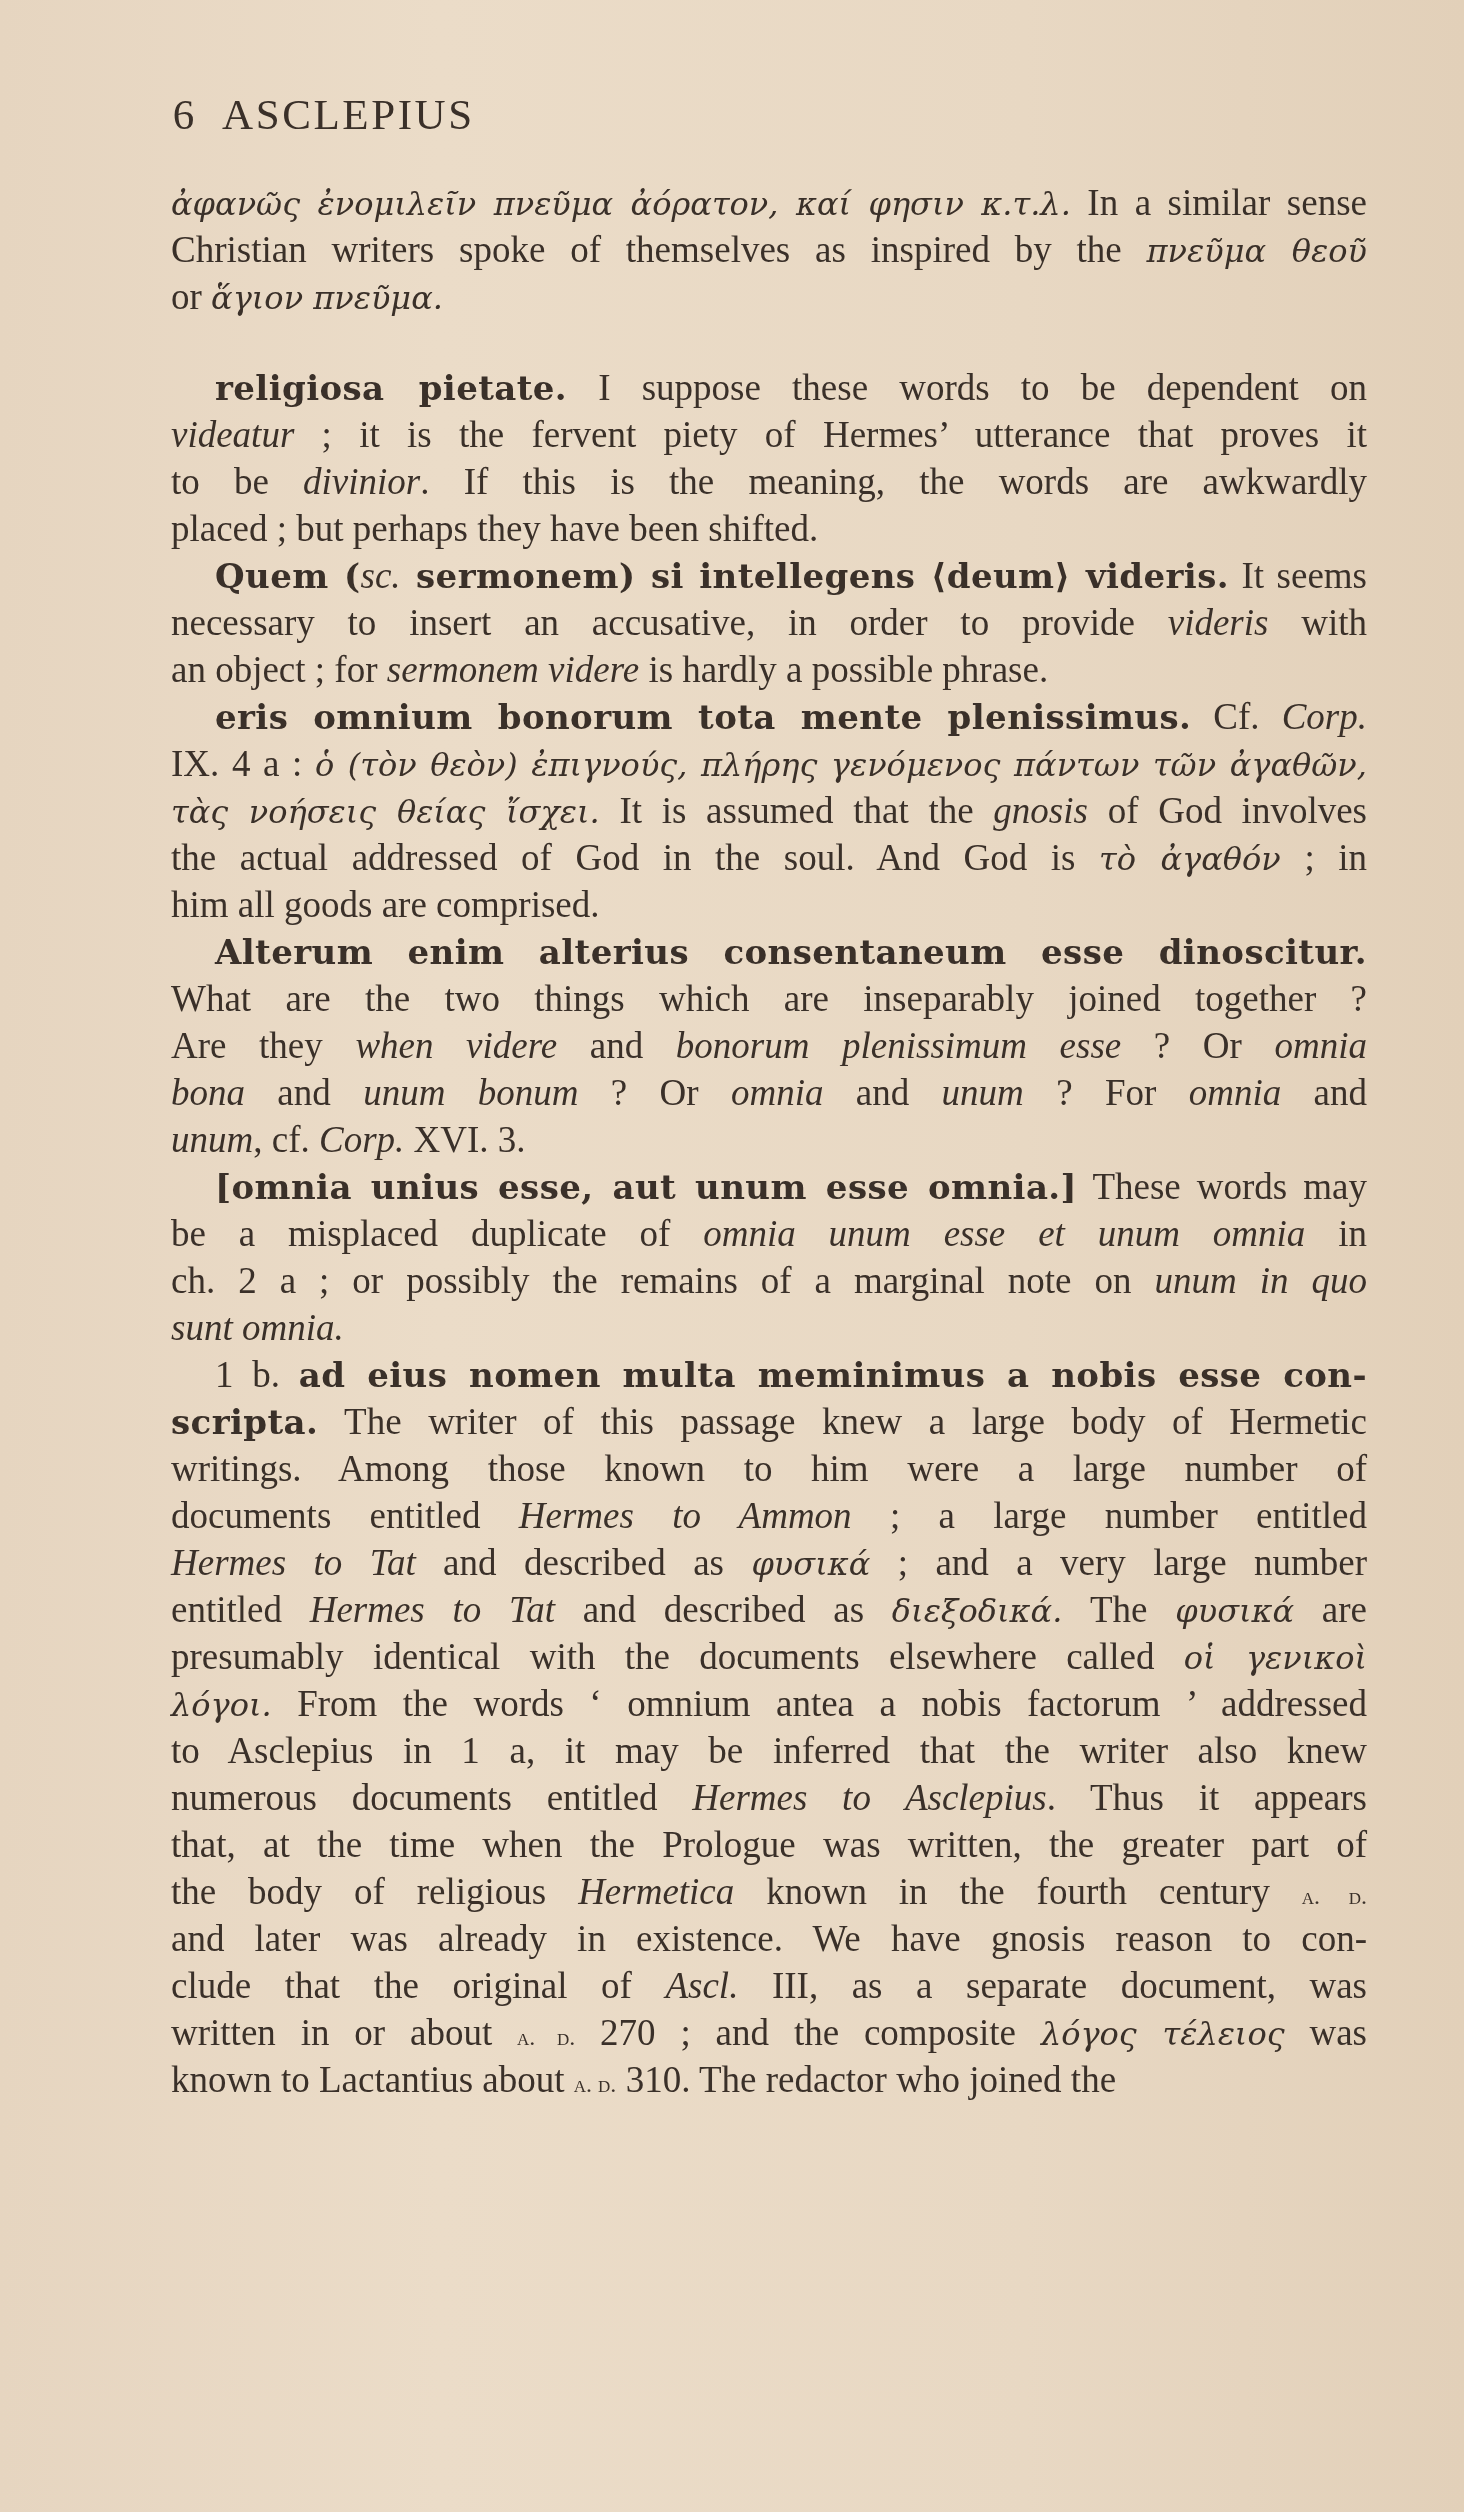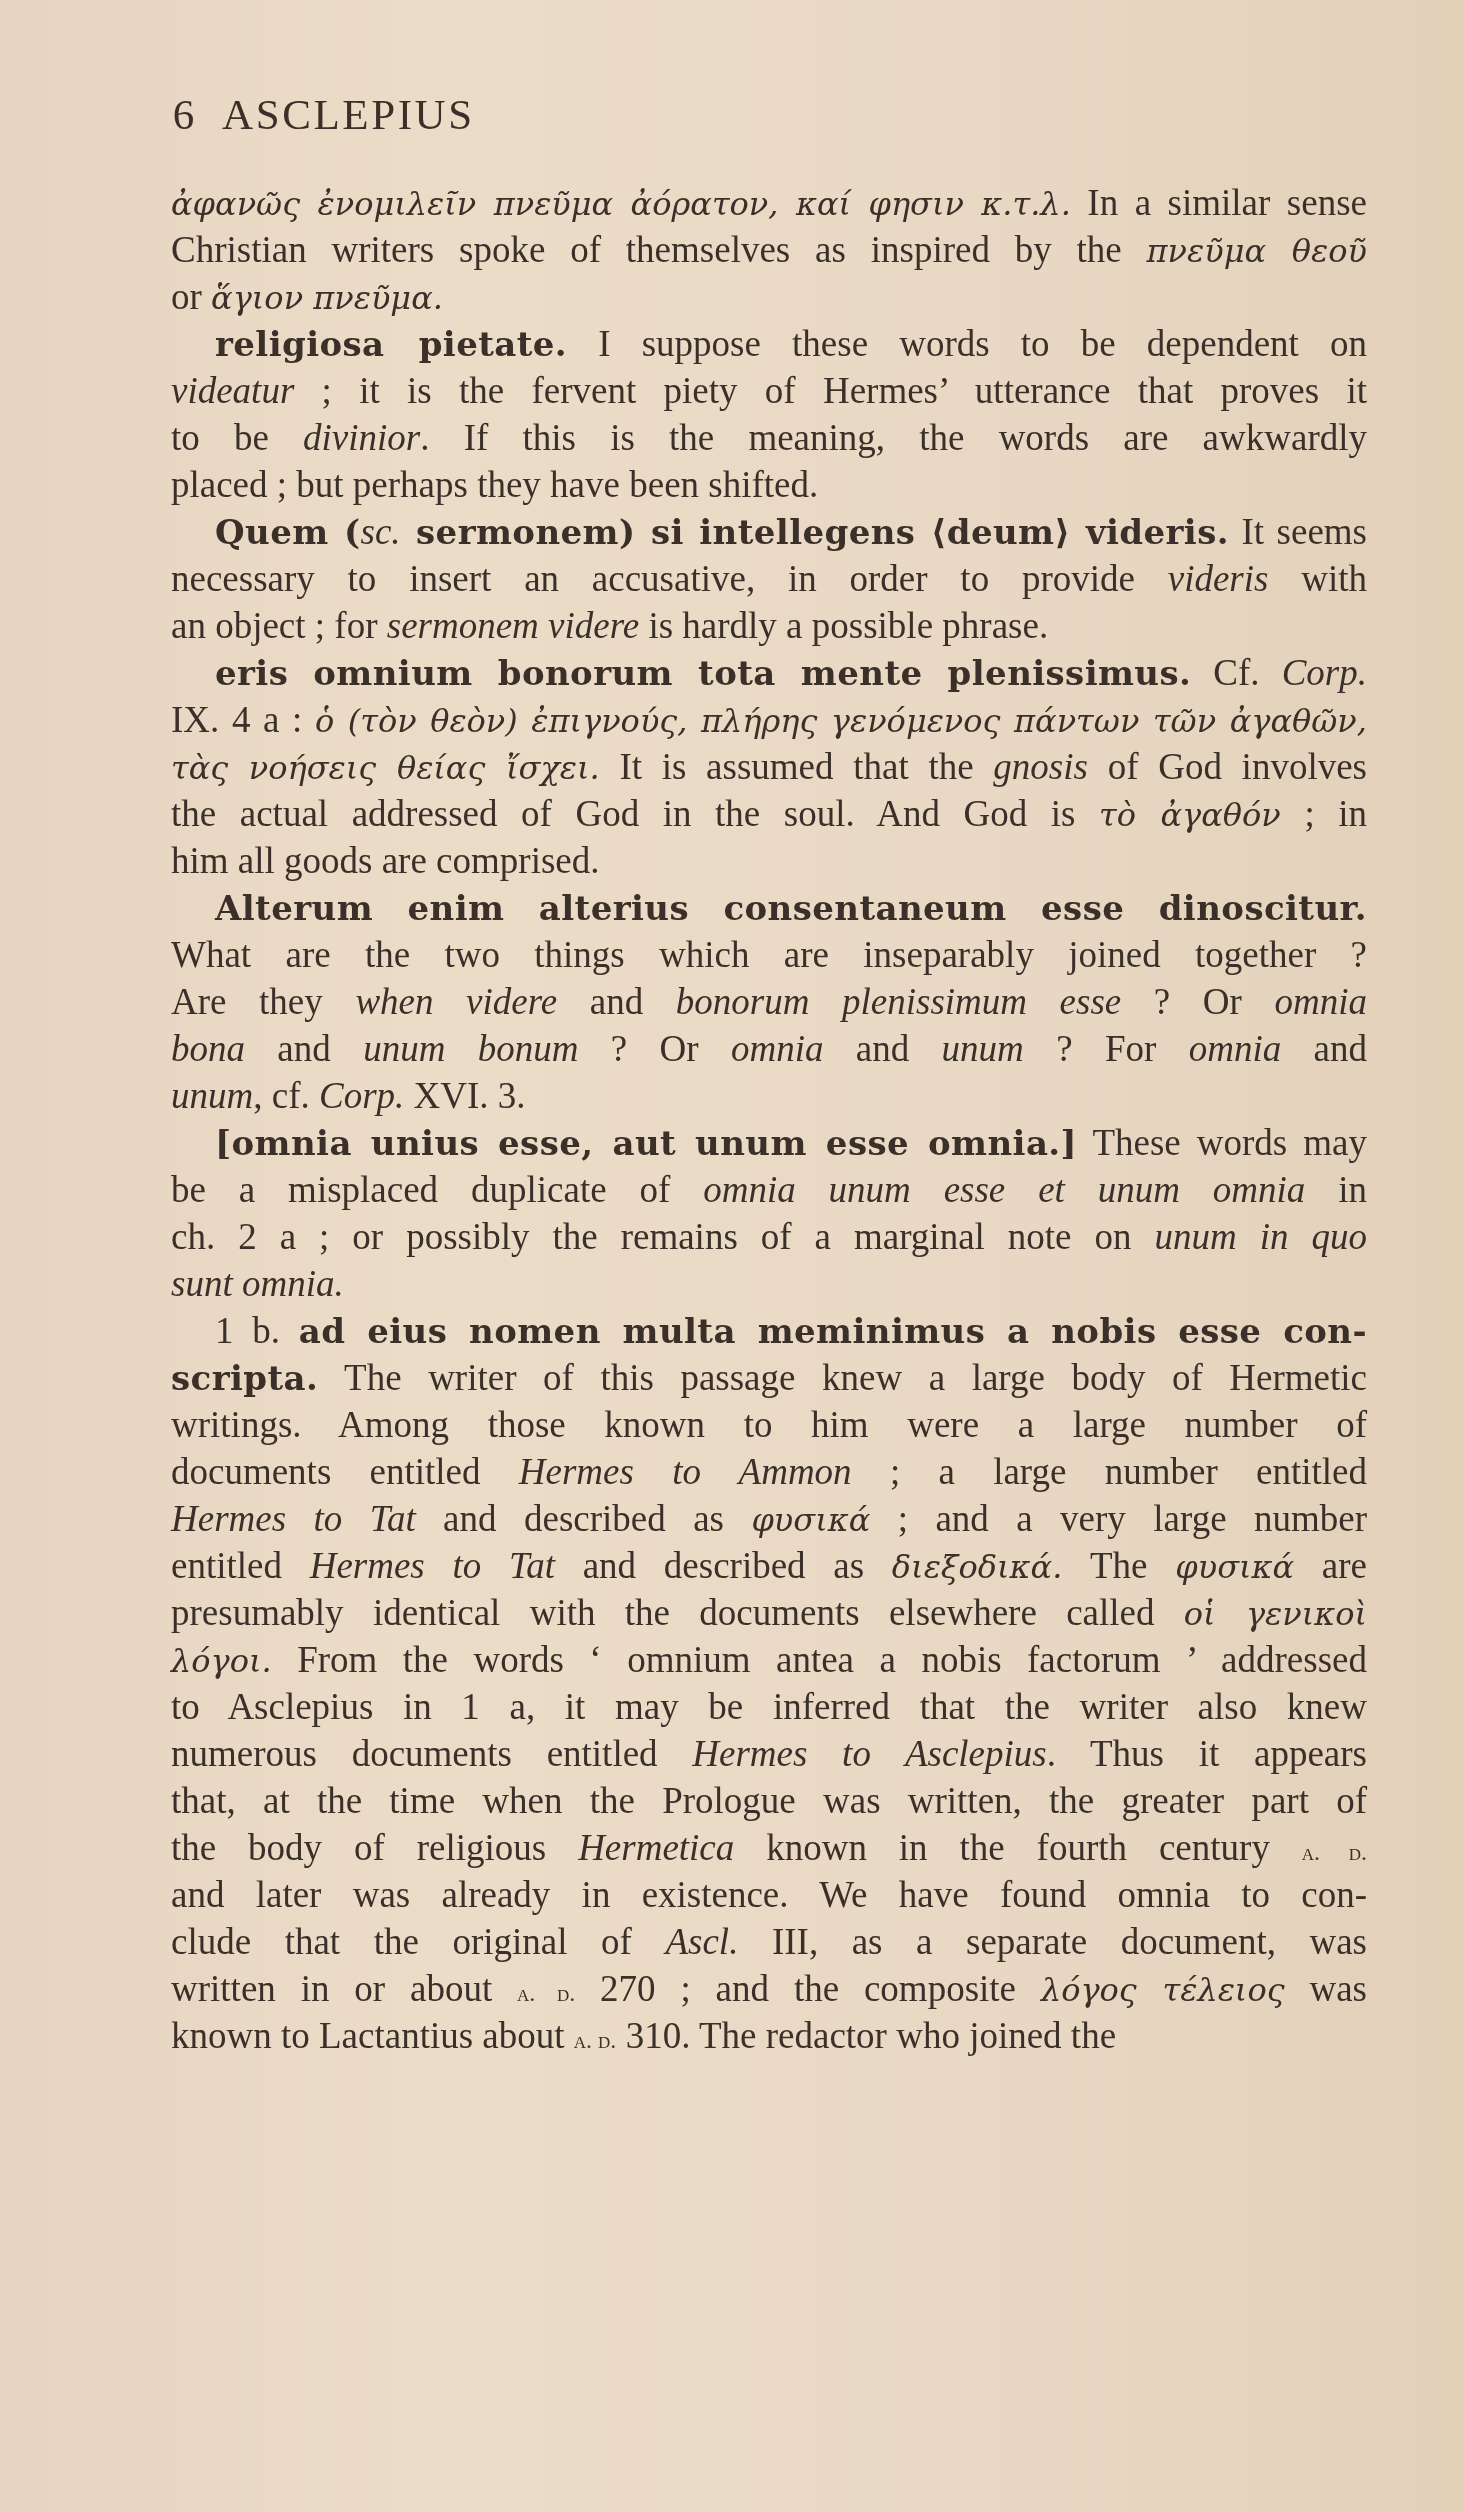--- a/index.html
+++ b/index.html
@@ -40,21 +40,21 @@
   <span class="running-head">ASCLEPIUS</span>
 </div>
 
 <div class="body-text" id="body">
     <div>
       <span class="line"><span class="gk">ἀφανῶς ἐνομιλεῖν πνεῦμα ἀόρατον, καί φησιν κ.τ.λ.</span><span>  In a similar sense</span></span>
       <span class="line"><span>Christian writers spoke of themselves as inspired by the </span><span class="gk">πνεῦμα θεοῦ</span></span>
       <span class="line last"><span>or </span><span class="gk">ἅγιον πνεῦμα.</span></span>
     </div>
     <div>
-      <span class="line" style="padding-left: 44px;"><span class="lemma">religiosa pietate.</span><span>  I suppose these words to be dependent on</span></span>
+      <span class="line" style="padding-left: 44px; margin-top: 44px;"><span class="lemma">religiosa pietate.</span><span>  I suppose these words to be dependent on</span></span>
       <span class="line"><span class="it">videatur</span><span> ; it is the fervent piety of Hermes’ utterance that proves it</span></span>
       <span class="line"><span>to be </span><span class="it">divinior</span><span>.  If this is the meaning, the words are awkwardly</span></span>
       <span class="line last"><span>placed ; but perhaps they have been shifted.</span></span>
     </div>
     <div>
       <span class="line" style="padding-left: 44px;"><span class="lemma">Quem (</span><span class="it">sc.</span><span class="lemma"> sermonem) si intellegens ⟨deum⟩ videris.</span><span>  It seems</span></span>
       <span class="line"><span>necessary to insert an accusative, in order to provide </span><span class="it">videris</span><span> with</span></span>
       <span class="line last"><span>an object ; for </span><span class="it">sermonem videre</span><span> is hardly a possible phrase.</span></span>
     </div>
     <div>
@@ -83,19 +83,19 @@
       <span class="line"><span>writings.  Among those known to him were a large number of</span></span>
       <span class="line"><span>documents entitled </span><span class="it">Hermes to Ammon</span><span> ; a large number entitled</span></span>
       <span class="line"><span class="it">Hermes to Tat</span><span> and described as </span><span class="gk">φυσικά</span><span> ; and a very large number</span></span>
       <span class="line"><span>entitled </span><span class="it">Hermes to Tat</span><span> and described as </span><span class="gk">διεξοδικά.</span><span>  The </span><span class="gk">φυσικά</span><span> are</span></span>
       <span class="line"><span>presumably identical with the documents elsewhere called </span><span class="gk">οἱ γενικοὶ</span></span>
       <span class="line"><span class="gk">λόγοι.</span><span>  From the words ‘ omnium antea a nobis factorum ’ addressed</span></span>
       <span class="line"><span>to Asclepius in 1 a, it may be inferred that the writer also knew</span></span>
       <span class="line"><span>numerous documents entitled </span><span class="it">Hermes to Asclepius</span><span>.  Thus it appears</span></span>
       <span class="line"><span>that, at the time when the Prologue was written, the greater part of</span></span>
       <span class="line"><span>the body of religious </span><span class="it">Hermetica</span><span> known in the fourth century </span><span class="sc">a. d.</span></span>
-      <span class="line"><span>and later was already in existence.  We have found omnia to con-</span></span>
+      <span class="line"><span>and later was already in existence.  We have gnosis reason to con-</span></span>
       <span class="line"><span>clude that the original of </span><span class="it">Ascl.</span><span> III, as a separate document, was</span></span>
       <span class="line"><span>written in or about </span><span class="sc">a. d.</span><span> 270 ; and the composite </span><span class="gk">λόγος τέλειος</span><span> was</span></span>
       <span class="line last"><span>known to Lactantius about </span><span class="sc">a. d.</span><span> 310.  The redactor who joined the</span></span>
     </div>
   </div>
 
 
 </body></html>

